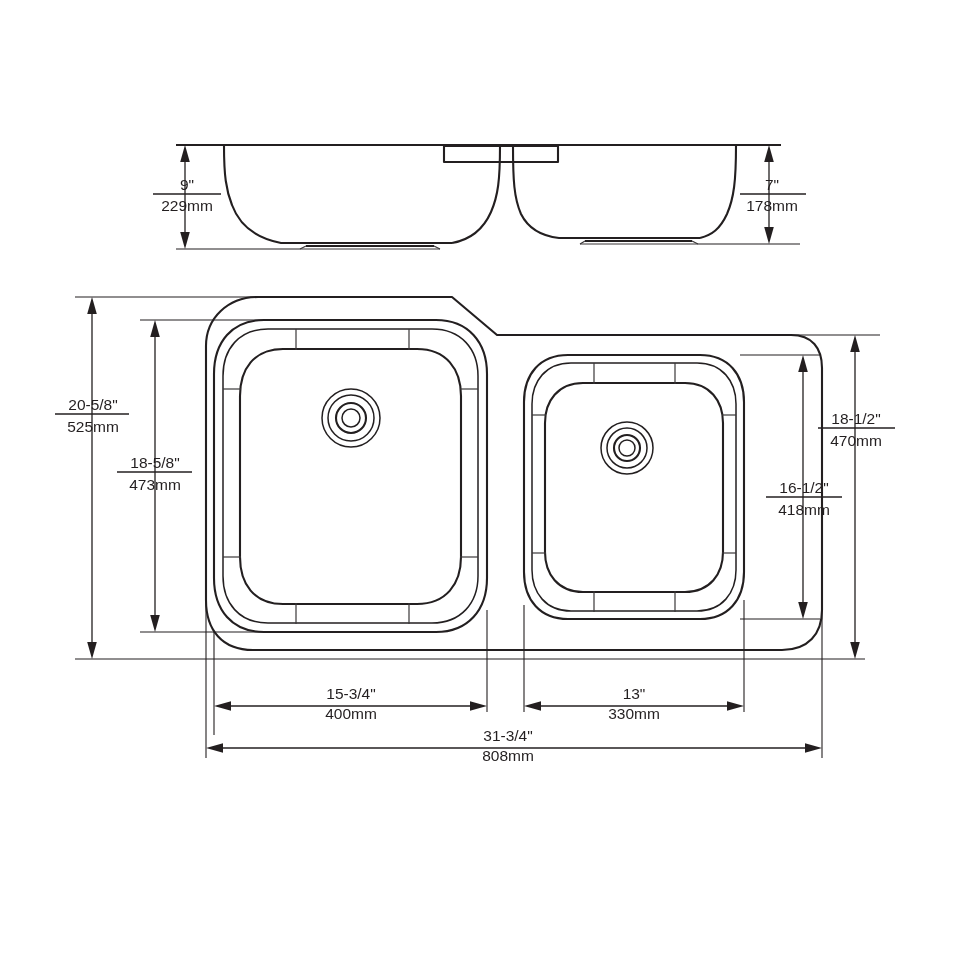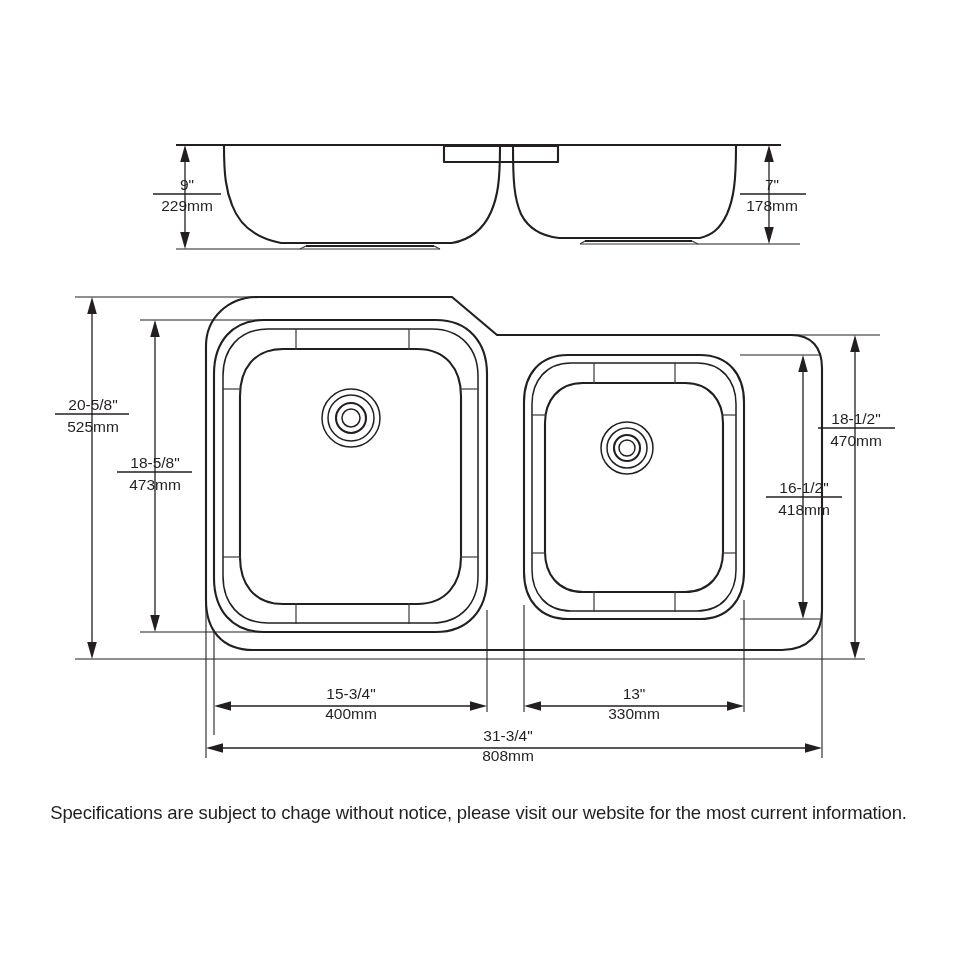--- a/index.html
+++ b/index.html
@@ -311,15 +311,14 @@
       <g>
         <path class="dimline" d="M 212 748 L 816 748"></path>
         <polygon class="arrowfill" points="206,748 223,743.2 223,752.8"></polygon>
         <polygon class="arrowfill" points="822,748 805,743.2 805,752.8"></polygon>
         <text class="dimtxt" x="508" y="741">31-3/4"</text>
         <text class="dimtxt" x="508" y="761">808mm</text>
       </g>
     </g>
   </svg>
 
-  <div class="note">Specifications are subject to chage without notice, please visit our website for the most current information.</div>
 
 </div>
 
 </body></html>

